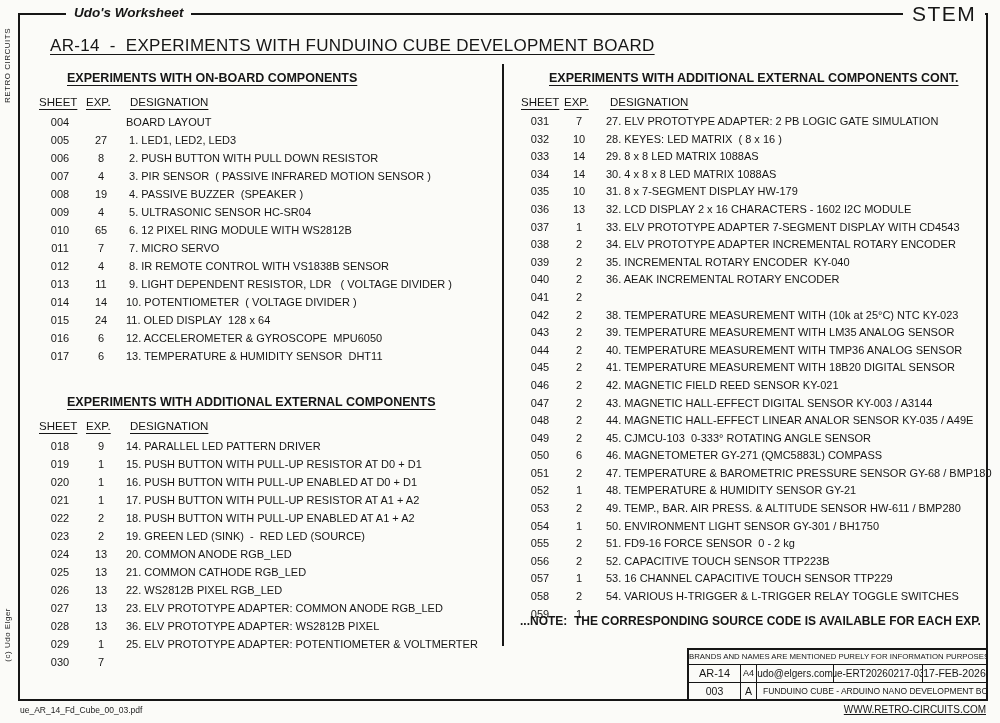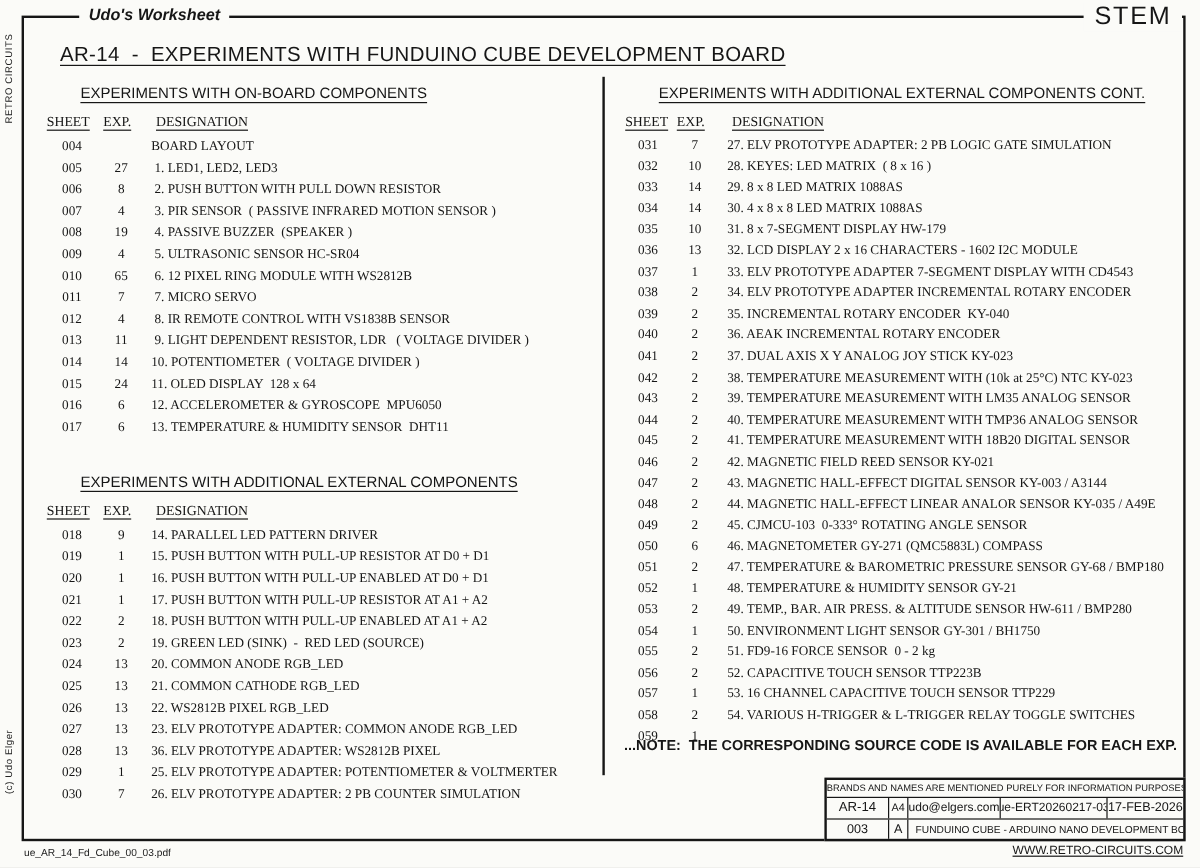--- a/index.html
+++ b/index.html
@@ -34,25 +34,25 @@
   }
   .col-divider {
     position:absolute; left:502px; top:64px; width:2px; height:582px; background:#161616;
   }
   
   .sec { position:absolute; box-sizing:border-box; }
   .sec1 { left:38px; top:71px;  width:458px; }
   .sec2 { left:38px; top:395px; width:458px; }
   .sec3 { left:520px; top:71px; width:465px; }
   .sec-heading {
-    font-size:12.5px; font-weight:normal; white-space:pre;
+    font-size:12.5px; font-weight:bold; white-space:pre;
     text-decoration:underline; text-underline-offset:3px;
     margin-bottom:7px; height:15px; line-height:15px;padding-left:29px;
   }
-  .thead, .trow { display:flex; align-items:flex-start;font-family:Liberation Serif, serif; }
+  .thead, .trow { display:flex; align-items:flex-start; }
   .thead { height:19px; line-height:19px; font-size:11.5px; margin-bottom:1px; }
   .thead .cell { text-decoration:underline; text-underline-offset:3px; text-align:left; }
   .trow { height:18px; line-height:18px; font-size:11px; }
   .sec3 .trow { height:17.6px; line-height:17.6px; }
   .cell { white-space:pre; display:block; }
   .c-sheet { width:44px; text-align:center; flex:0 0 auto; }
   .c-exp   { width:38px; text-align:center; flex:0 0 auto; }
   .c-designation { flex:1 1 auto; padding-left:6px; text-align:left; }
   .thead .c-sheet { text-align:left; padding-left:1px; }
   .thead .c-exp { text-align:left; padding-left:3px; }
@@ -248,21 +248,20 @@
           <span class="cell c-designation">36. ELV PROTOTYPE ADAPTER: WS2812B PIXEL</span>
         </div>
         <div class="trow">
           <span class="cell c-sheet">029</span>
           <span class="cell c-exp">1</span>
           <span class="cell c-designation">25. ELV PROTOTYPE ADAPTER: POTENTIOMETER &amp; VOLTMERTER</span>
         </div>
         <div class="trow">
           <span class="cell c-sheet">030</span>
           <span class="cell c-exp">7</span>
-          <span class="cell c-designation">26. ELV PROTOTYPE ADAPTER: 2 PB COUNTER SIMULATION</span>
         </div>
       </div>
   </section>
 
   <section class="sec sec3">
     <div class="sec-heading">EXPERIMENTS WITH ADDITIONAL EXTERNAL COMPONENTS CONT.</div>
     <div class="thead">
       <span class="cell c-sheet">SHEET</span>
       <span class="cell c-exp">EXP.</span>
       <span class="cell c-designation">DESIGNATION</span>
@@ -314,21 +313,20 @@
           <span class="cell c-designation">35. INCREMENTAL ROTARY ENCODER  KY-040</span>
         </div>
         <div class="trow">
           <span class="cell c-sheet">040</span>
           <span class="cell c-exp">2</span>
           <span class="cell c-designation">36. AEAK INCREMENTAL ROTARY ENCODER</span>
         </div>
         <div class="trow">
           <span class="cell c-sheet">041</span>
           <span class="cell c-exp">2</span>
-          <span class="cell c-designation">37. DUAL AXIS X Y ANALOG JOY STICK KY-023</span>
         </div>
         <div class="trow">
           <span class="cell c-sheet">042</span>
           <span class="cell c-exp">2</span>
           <span class="cell c-designation">38. TEMPERATURE MEASUREMENT WITH (10k at 25°C) NTC KY-023</span>
         </div>
         <div class="trow">
           <span class="cell c-sheet">043</span>
           <span class="cell c-exp">2</span>
           <span class="cell c-designation">39. TEMPERATURE MEASUREMENT WITH LM35 ANALOG SENSOR</span>

